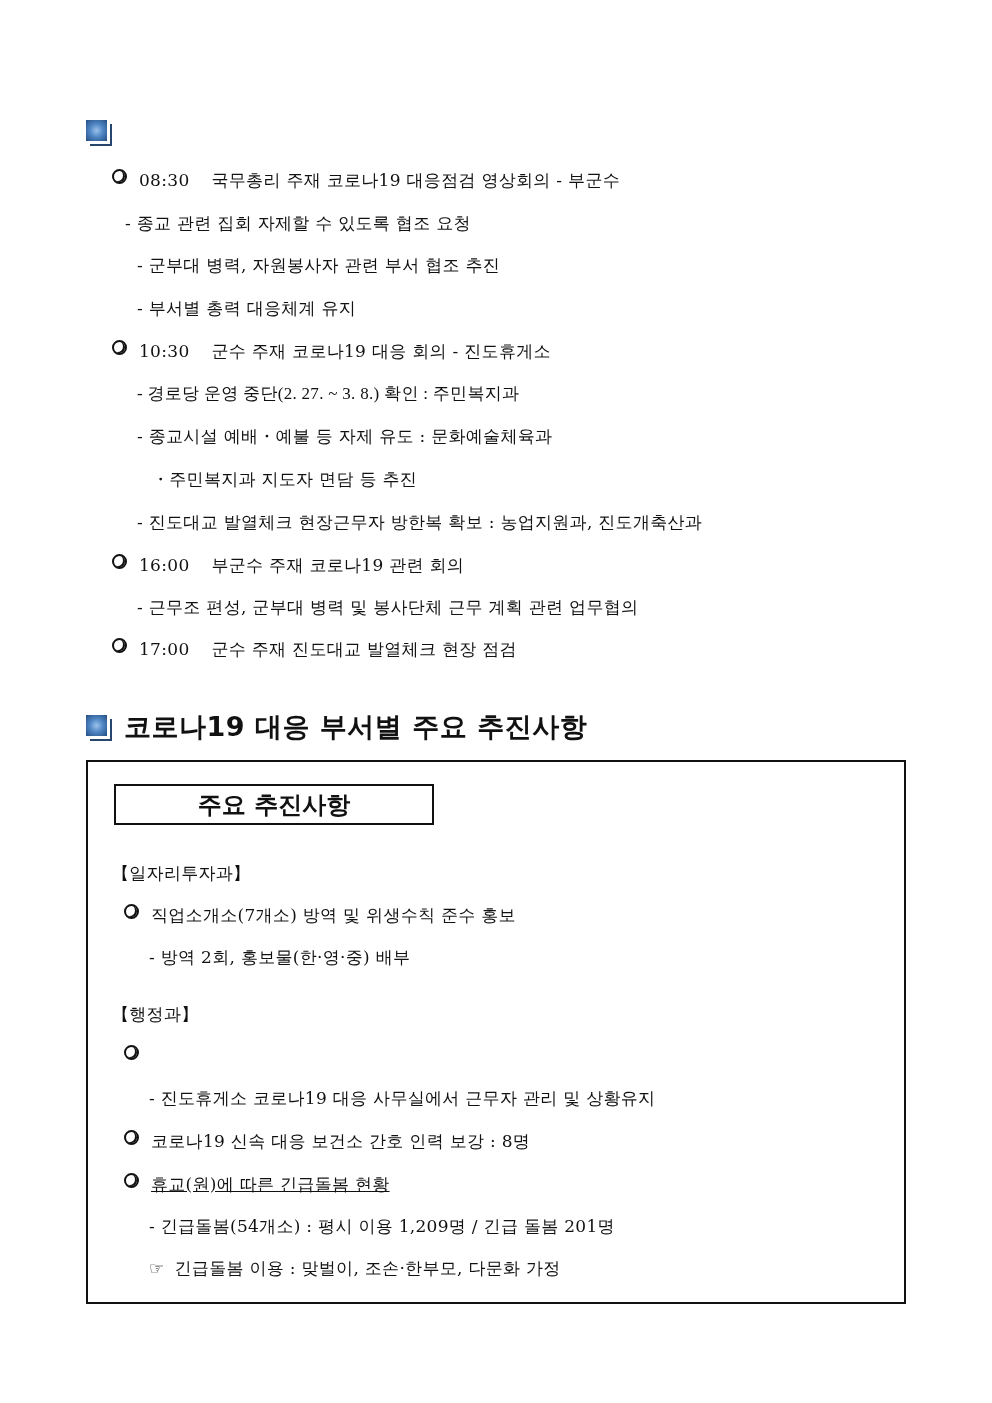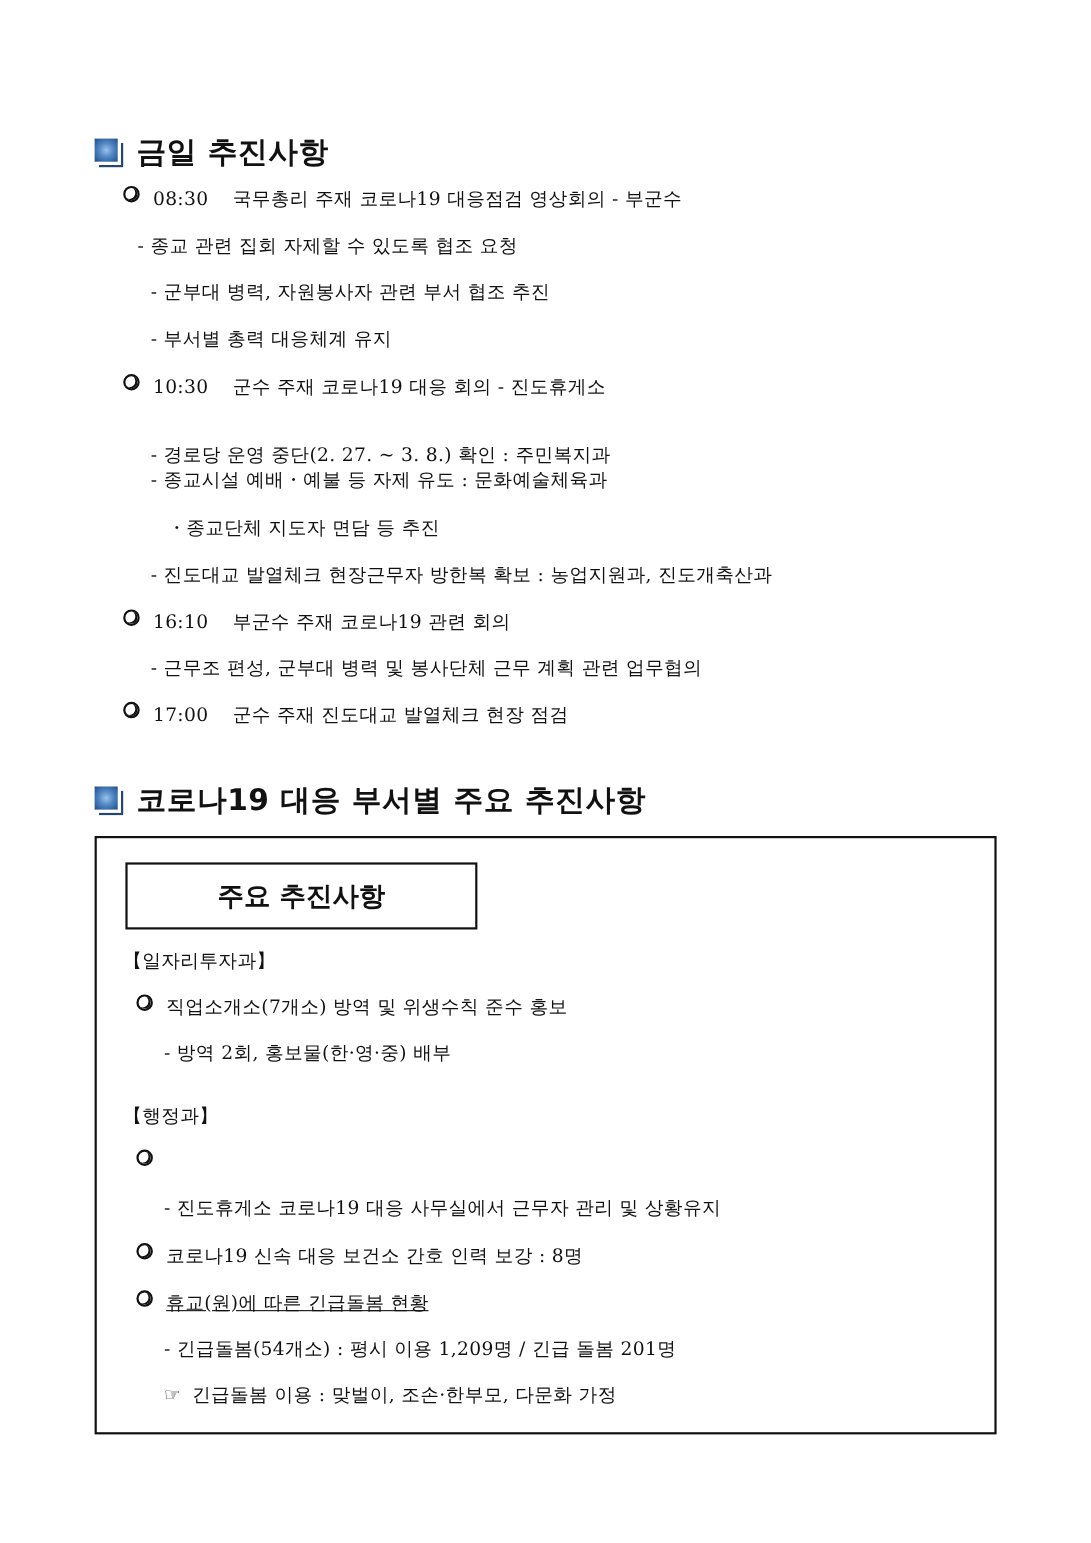--- a/index.html
+++ b/index.html
@@ -13,54 +13,53 @@
       background: radial-gradient(circle at 50% 50%, #9cc2ea 0%, #4f86c4 45%, #244d82 100%); }
   .section-title { font-family: "DejaVu Sans", "Liberation Sans", sans-serif; font-weight: bold;
       font-size: 27px; letter-spacing: 0.5px; }
   .line { position: absolute; font-size: 17px; white-space: nowrap; letter-spacing: 0.3px; }
   .circ { display: inline-block; width: 15px; height: 15px; border: 2px solid #111; border-radius: 50%;
       box-sizing: border-box; margin-right: 12px; vertical-align: 2px; position: relative;
       box-shadow: inset -2px -1px 0 0 #111; }
   .time { margin-right: 22px; }
   .frame { position: absolute; left: 86px; top: 760px; width: 820px; height: 544px;
       border: 2px solid #111; box-sizing: border-box; }
-  .title-box { position: absolute; left: 114px; top: 784px; width: 320px; height: 61px;
+  .title-box { position: absolute; left: 114px; top: 784px; width: 320px; height: 41px;
       border: 2px solid #111; box-sizing: border-box; display: flex; align-items: center; justify-content: center;
       font-family: "DejaVu Sans", "Liberation Sans", sans-serif; font-weight: bold; font-size: 24px; }
   .hand { font-family: "DejaVu Sans", sans-serif; margin-right: 10px; }
 </style>
 </head>
 <body>
 
 <div class="section-head" style="top:120px;">
   <span class="sq-icon">
     <span class="back"></span>
       <span class="inner-white"></span>
       <span class="front"></span>
   </span>
-  <span class="section-title">금일 추진사항</span>
 </div>
 
 <div class="line" style="left:112px; top:169px;">
   <span class="circ"></span><span class="time">08:30</span><span>국무총리 주재 코로나19 대응점검 영상회의 - 부군수</span>
 </div>
 <div class="line" style="left:125px; top:212px;">- 종교 관련 집회 자제할 수 있도록 협조 요청</div>
 <div class="line" style="left:137px; top:254px;">- 군부대 병력, 자원봉사자 관련 부서 협조 추진</div>
 <div class="line" style="left:137px; top:297px;">- 부서별 총력 대응체계 유지</div>
 
 <div class="line" style="left:112px; top:340px;">
   <span class="circ"></span><span class="time">10:30</span><span>군수 주재 코로나19 대응 회의 - 진도휴게소</span>
 </div>
-<div class="line" style="left:137px; top:402px;">- 경로당 운영 중단(2. 27. ~ 3. 8.) 확인 : 주민복지과</div>
+<div class="line" style="left:137px; top:382px;font-family:Liberation Serif, serif;">- 경로당 운영 중단(2. 27. ~ 3. 8.) 확인 : 주민복지과</div>
 <div class="line" style="left:137px; top:425px;">- 종교시설 예배・예불 등 자제 유도 : 문화예술체육과</div>
-<div class="line" style="left:152px; top:468px;">・종교단체 지도자 면담 등 추진</div>
+<div class="line" style="left:152px; top:468px;">・주민복지과 지도자 면담 등 추진</div>
 <div class="line" style="left:137px; top:511px;text-align:center;">- 진도대교 발열체크 현장근무자 방한복 확보 : 농업지원과, 진도개축산과</div>
 
 <div class="line" style="left:112px; top:554px;">
-  <span class="circ"></span><span class="time">16:10</span><span>부군수 주재 코로나19 관련 회의</span>
+  <span class="circ"></span><span class="time">16:00</span><span>부군수 주재 코로나19 관련 회의</span>
 </div>
 <div class="line" style="left:137px; top:596px;">- 근무조 편성, 군부대 병력 및 봉사단체 근무 계획 관련 업무협의</div>
 
 <div class="line" style="left:112px; top:638px;">
   <span class="circ"></span><span class="time">17:00</span><span>군수 주재 진도대교 발열체크 현장 점검</span>
 </div>
 
 <div class="section-head" style="top:709px;">
   <span class="sq-icon">
     <span class="back"></span>

